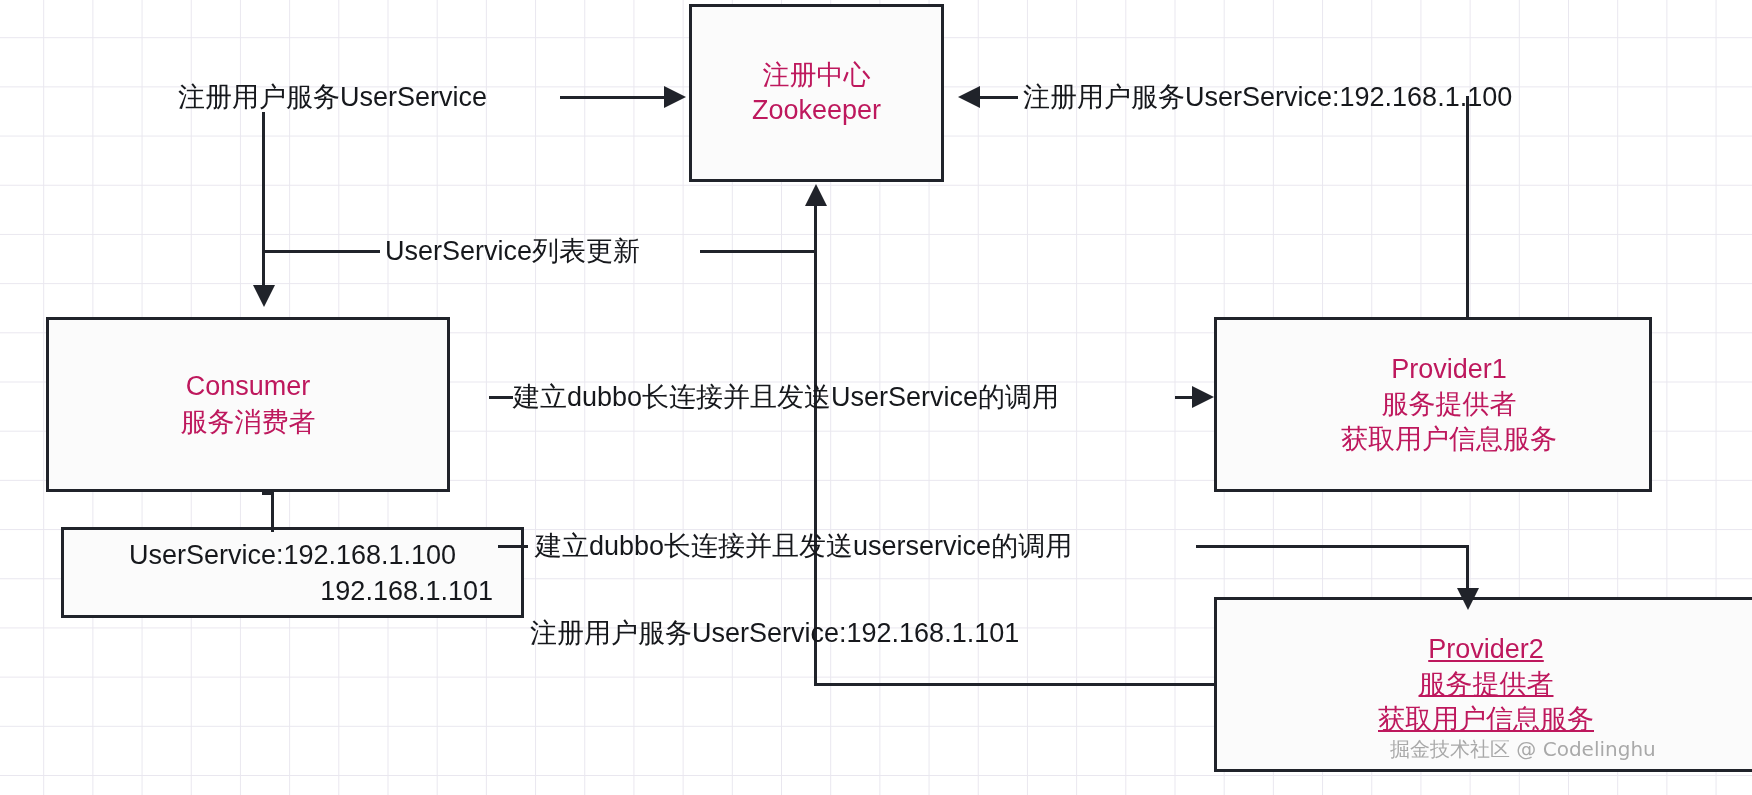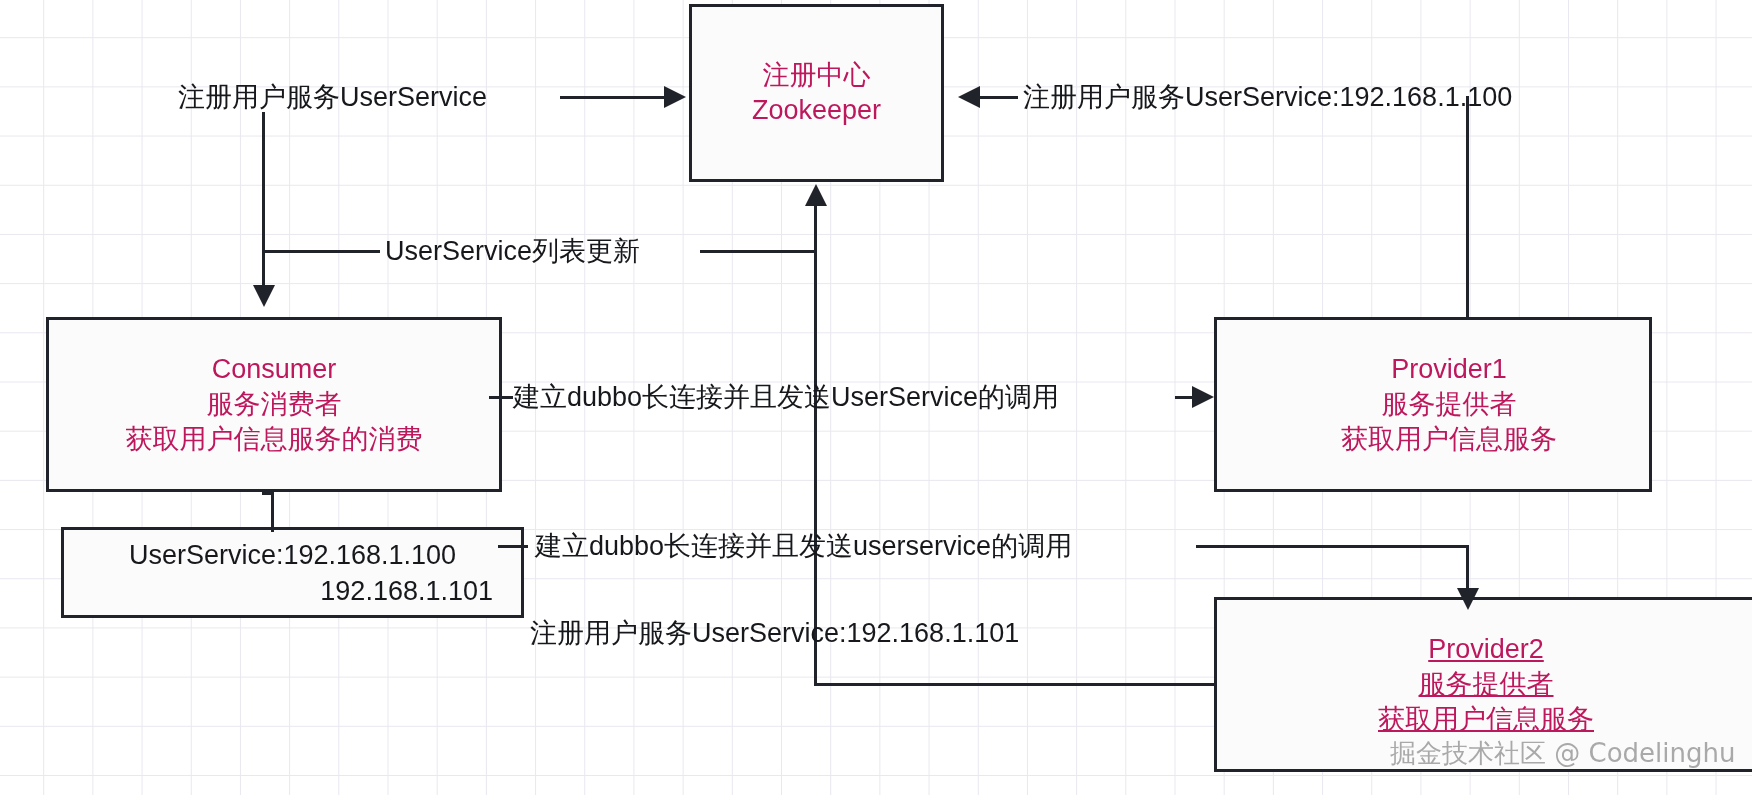--- a/index.html
+++ b/index.html
@@ -68,21 +68,21 @@
     border-right: 11px solid transparent;
     border-top: 22px solid #20232a;
   }
   .arr-up {
     border-left: 11px solid transparent;
     border-right: 11px solid transparent;
     border-bottom: 22px solid #20232a;
   }
   .watermark {
     position: absolute;
-    font-size: 26px;
+    font-size: 20px;
     color: #9b9b9b;
     opacity: 0.85;
     white-space: nowrap;
     font-family: "DejaVu Sans", sans-serif;
   }
   .us-box {
     position: absolute;
     border: 3px solid #20232a;
     background: #fbfbfb;
     box-sizing: border-box;
@@ -97,24 +97,23 @@
 </head>
 <body>
 
 <div id="canvas">
 
   <div class="box" style="left:689px; top:4px; width:255px; height:178px;">
     <span class="ln">注册中心</span>
     <span class="ln">Zookeeper</span>
   </div>
 
-  <div class="box" style="left:46px; top:317px; width:456px; height:175px;">
+  <div class="box" style="left:46px; top:317px; width:404px; height:175px;">
     <span class="ln">Consumer</span>
     <span class="ln">服务消费者</span>
-    <span class="ln">获取用户信息服务的消费</span>
   </div>
 
   <div class="us-box" style="left:35px; top:527px; width:463px; height:91px;margin-left:26px;">
     <span class="us-l1">UserService:192.168.1.100</span>
     <span class="us-l2">192.168.1.101</span>
   </div>
 
   <div class="box" style="left:1214px; top:317px; width:438px; height:175px;padding-left:32px;">
     <span class="ln">Provider1</span>
     <span class="ln">服务提供者</span>

